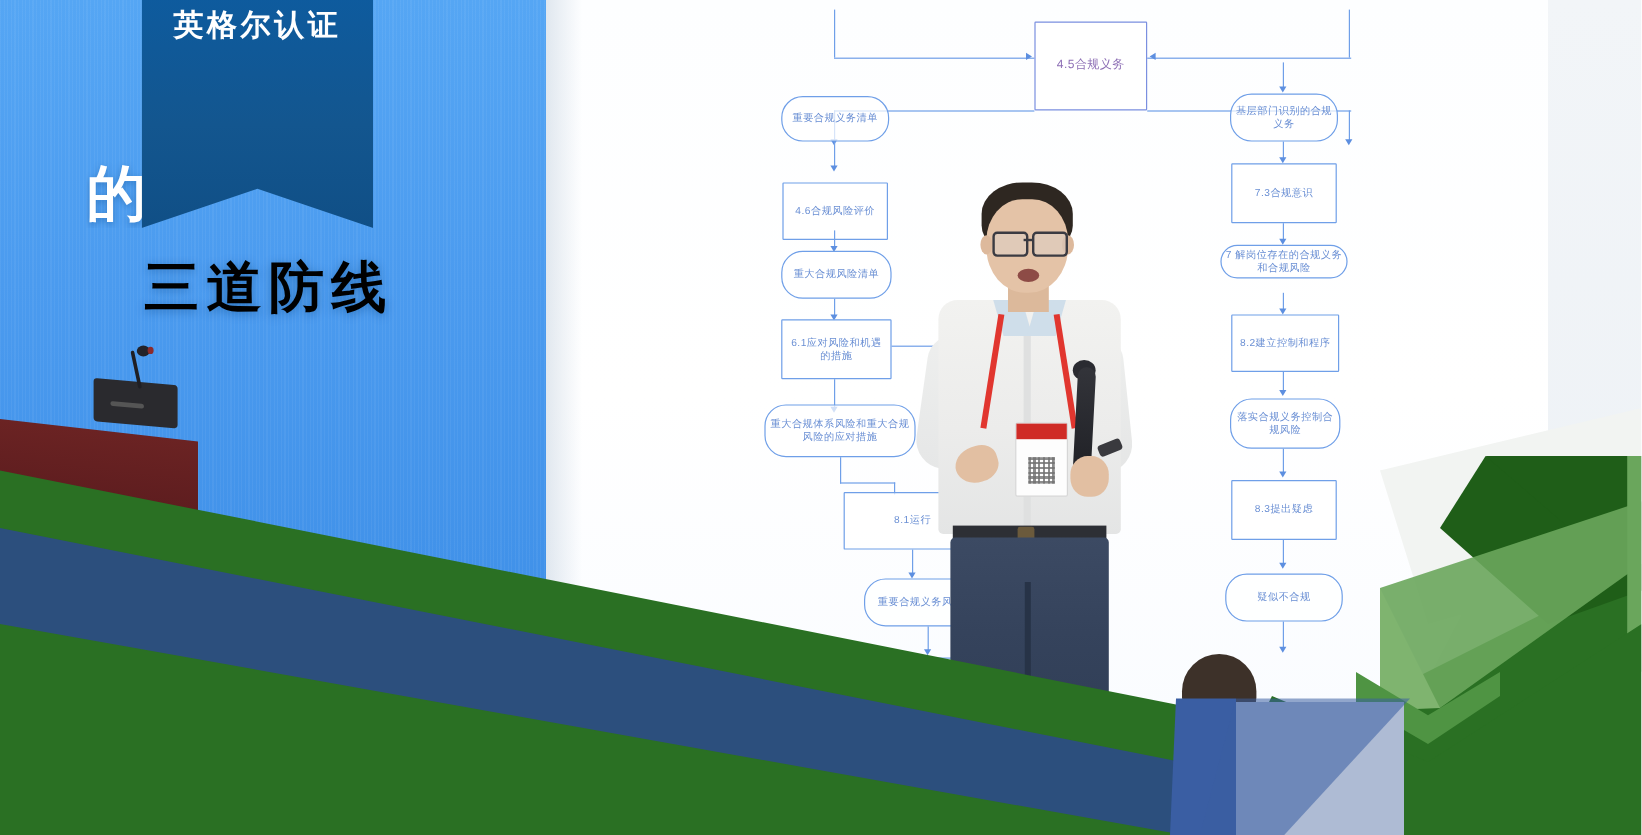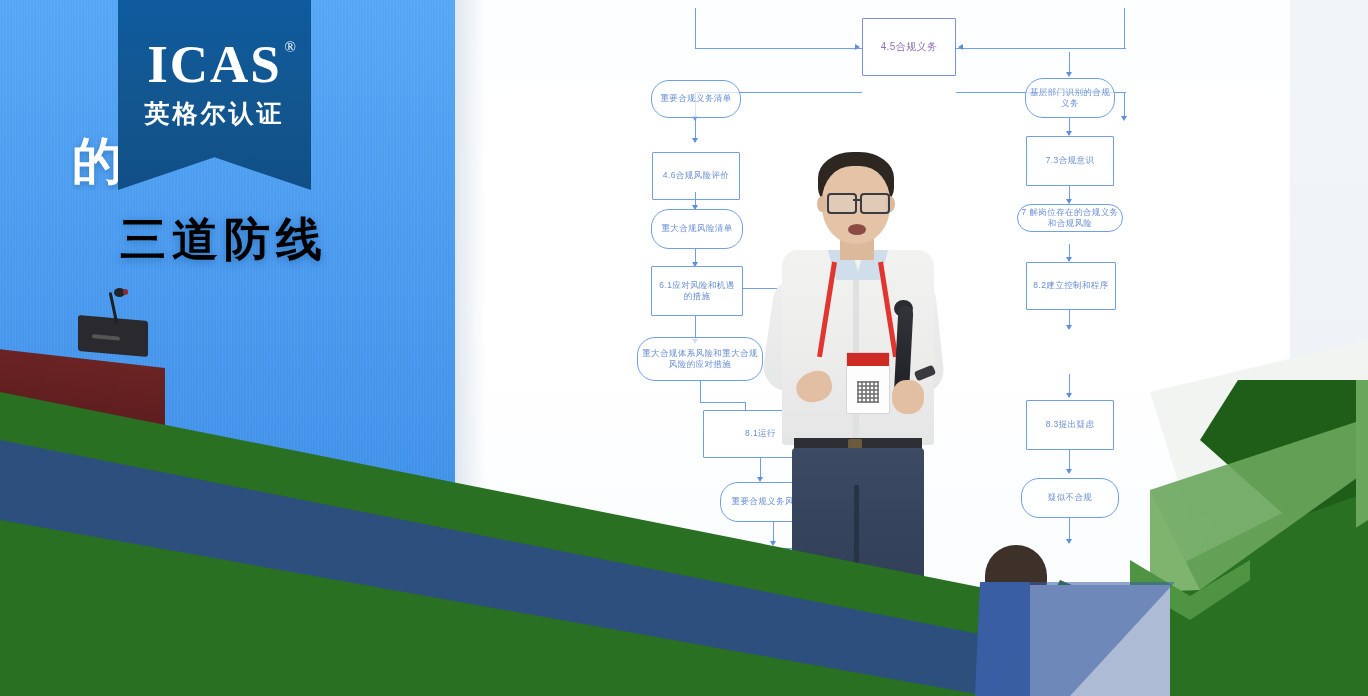--- a/index.html
+++ b/index.html
@@ -204,31 +204,27 @@
 
   <div class="podium"></div>
   <div class="podium-top"></div>
   <div class="mic-stem"></div>
   <div class="mic-head"></div>
 
   <div class="headline-row1">的</div>
   <div class="headline-row2">三道防线</div>
 
   <div class="banner">
-    <div class="banner-word">
-      <span>ICAS</span>
-      <span class="banner-reg">®</span>
-    </div>
     <div class="banner-sub">英格尔认证</div>
   </div>
 
 
   <div class="fc">
 
-    <div class="node rect hl" style="left:407px;top:18px;width:94px;height:58px;">4.5合规义务</div>
+    <div class="node rect hl" style="left:407px;top:18px;width:94px;height:74px;">4.5合规义务</div>
 
     <div class="edge h" style="left:240px;top:48px;width:167px;"></div>
     <div class="edge v" style="left:240px;top:8px;height:40px;"></div>
     <div class="arrow right" style="left:400px;top:44px;"></div>
 
     <div class="edge h" style="left:501px;top:48px;width:170px;"></div>
     <div class="edge v" style="left:669px;top:8px;height:40px;"></div>
     <div class="arrow left" style="left:503px;top:44px;"></div>
 
     <div class="edge h" style="left:240px;top:92px;width:167px;"></div>
@@ -283,20 +279,21 @@
     <div class="arrow" style="left:611px;top:199px;"></div>
 
     <div class="node pill" style="left:562px;top:204px;width:106px;height:28px;">7 解岗位存在的合规义务和合规风险</div>
     <div class="edge v" style="left:614px;top:244px;height:16px;"></div>
     <div class="arrow" style="left:611px;top:257px;"></div>
 
     <div class="node rect" style="left:571px;top:262px;width:90px;height:48px;">8.2建立控制和程序</div>
     <div class="edge v" style="left:614px;top:310px;height:18px;"></div>
     <div class="arrow" style="left:611px;top:325px;"></div>
 
+    <div class="node pill" style="left:570px;top:332px;width:92px;height:42px;">落实合规义务控制合规风险</div>
     <div class="edge v" style="left:614px;top:374px;height:22px;"></div>
     <div class="arrow" style="left:611px;top:393px;"></div>
 
     <div class="node rect" style="left:571px;top:400px;width:88px;height:50px;">8.3提出疑虑</div>
     <div class="edge v" style="left:614px;top:450px;height:22px;"></div>
     <div class="arrow" style="left:611px;top:469px;"></div>
 
     <div class="node pill" style="left:566px;top:478px;width:98px;height:40px;">疑似不合规</div>
     <div class="edge v" style="left:614px;top:518px;height:24px;"></div>
     <div class="arrow" style="left:611px;top:539px;"></div>

